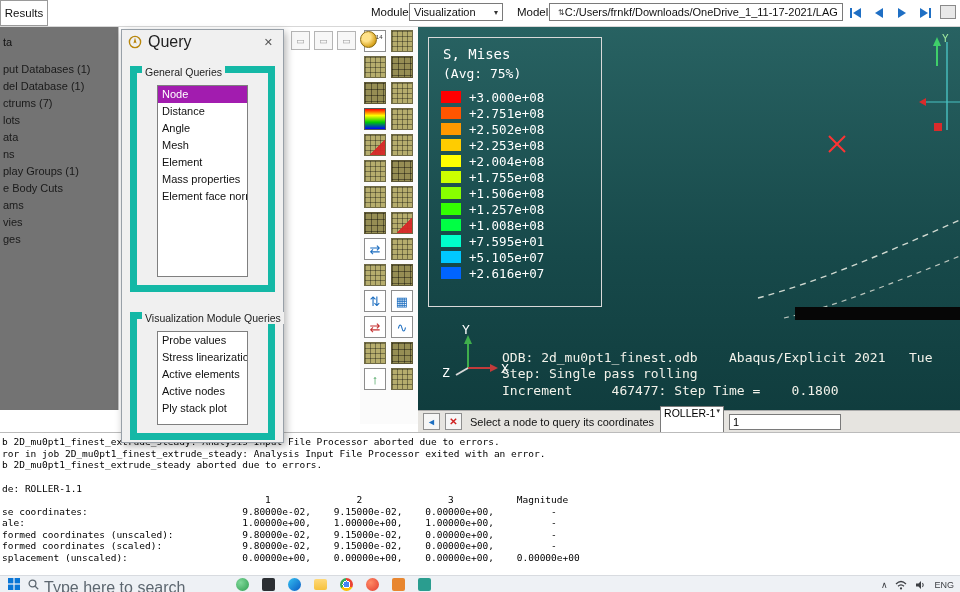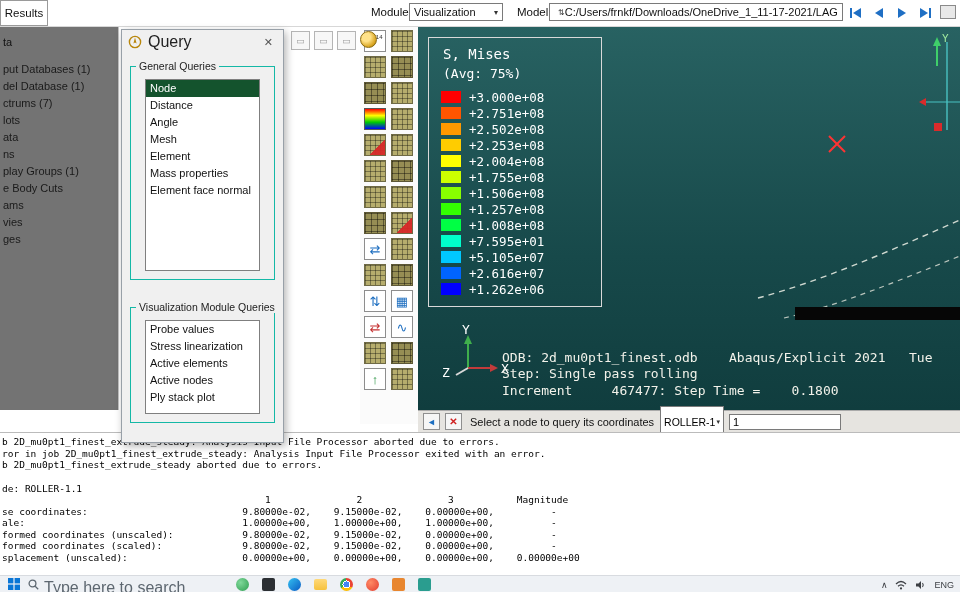--- a/index.html
+++ b/index.html
@@ -77,21 +77,21 @@
 
   
   .prompt{position:absolute;left:418px;top:410px;width:542px;height:22px;background:#e6e4e0;
     border-top:1px solid #aaa;display:flex;align-items:center;box-sizing:border-box;}
   .pr-btn{width:17px;height:17px;border:1px solid #8f8f8f;background:#f6f6f6;margin-left:5px;
     display:flex;align-items:center;justify-content:center;font-size:10px;cursor:pointer;padding:0;}
   .pr-back{color:#1d6ec0;font-size:9px;}
   .pr-x{color:#cf2020;font-weight:bold;}
   .pr-text{font-size:11px;color:#111;margin-left:8px;white-space:nowrap;}
   .pr-combo{margin-left:6px;width:64px;height:32px;border:1px solid #7a7a7a;background:#fff;
-    font-size:10.5px;display:flex;align-items:center;padding:0 3px;box-sizing:border-box;}
+    font-size:10.5px;display:flex;align-items:flex-start;padding:0 3px;box-sizing:border-box;}
   .pr-combo .arr{margin-left:auto;font-size:7px;color:#333;}
   .pr-input{margin-left:5px;width:112px;height:16px;border:1px solid #7a7a7a;background:#fff;
     font-size:11px;padding:0 3px;box-sizing:border-box;font-family:"Liberation Sans",sans-serif;}
 
   
   .console{position:absolute;left:0;top:432px;width:960px;height:143px;background:#fff;
     border-top:1px solid #bbb;font-family:"DejaVu Sans Mono",monospace;font-size:9.5px;
     color:#000;padding:3px 0 0 2px;box-sizing:border-box;}
   .cline{white-space:pre;line-height:11.5px;}
   .cgap{height:12px;}
@@ -104,29 +104,29 @@
   .tb-search-text{position:absolute;left:44px;top:3px;font-size:16px;color:#5d6770;white-space:nowrap;}
   .tray{position:absolute;right:6px;top:1px;display:flex;align-items:center;gap:8px;height:15px;}
   .tray .t-item{font-size:9px;color:#3c3f44;cursor:pointer;}
 
   
   .dialog{position:absolute;left:121px;top:29px;width:163px;height:414px;background:#f0f0f0;
     border:1px solid #98a0a8;box-shadow:2px 3px 8px rgba(0,0,0,.3);z-index:20;box-sizing:border-box;}
   .dlg-title{height:24px;display:flex;align-items:center;padding:0 6px;}
   .dlg-title .cap{font-size:16px;color:#222;margin-left:6px;flex:1;}
   .dlg-close{font-size:11px;color:#555;cursor:pointer;padding:2px 4px;}
-  .group{border:1px solid #14b8a6;margin:12px 8px 0;padding:12px 14px 8px;position:relative;}
+  .group{border:7px solid #14b8a6;margin:12px 8px 0;padding:12px 20px 8px;position:relative;}
   .group-label{position:absolute;top:-7px;left:5px;background:#f0f0f0;font-size:10.5px;
     color:#222;padding:0 3px;white-space:nowrap;}
   .qlist{border:1px solid #7f7f7f;background:#fff;overflow:hidden;}
   .qlist-general{height:190px;}
   .qlist-viz{height:92px;}
   .qitem{height:17px;line-height:17px;font-size:11px;color:#111;padding-left:4px;cursor:pointer;
     white-space:nowrap;}
-  .qitem.selected{background:#14532d;color:#fff;}
+  .qitem.selected{background:#a21caf;color:#fff;}
 </style>
 </head>
 <body>
 
 <div class="app">
 
   <div class="topbar">
     <div class="results-tab">Results</div>
     <div class="tb-label" style="left:371px">Module:</div>
     <div class="combo" style="left:409px;width:94px">
@@ -293,24 +293,20 @@
             <span class="llab">+7.595e+01</span>
           </div>
         <div class="lrow">
             <span class="lsw" style="background: rgb(0, 200, 255);"></span>
             <span class="llab">+5.105e+07</span>
           </div>
         <div class="lrow">
             <span class="lsw" style="background: rgb(0, 100, 255);"></span>
             <span class="llab">+2.616e+07</span>
           </div>
-        <div class="lrow">
-            <span class="lsw" style="background: rgb(0, 0, 255);"></span>
-            <span class="llab">+1.262e+06</span>
-          </div>
       </div>
     </div>
 
     <svg class="vp-svg" width="542" height="384" viewBox="0 0 542 384">
 
       <path d="M340,272 C400,256 470,226 542,194" fill="none" stroke="#cfd8d0" stroke-width="1.4" stroke-dasharray="6,5"></path>
       <path d="M366,292 C420,280 482,254 542,230" fill="none" stroke="#b9c4bc" stroke-width="1.2" stroke-dasharray="5,5"></path>
 
       <rect x="377" y="281" width="165" height="13" fill="#060606"></rect>
 
@@ -424,21 +420,21 @@
         <div class="qitem selected">Node</div>
         <div class="qitem">Distance</div>
         <div class="qitem">Angle</div>
         <div class="qitem">Mesh</div>
         <div class="qitem">Element</div>
         <div class="qitem">Mass properties</div>
         <div class="qitem">Element face normal</div>
       </div>
     </div>
 
-    <div class="group" style="margin-top:27px">
+    <div class="group" style="margin-top:20px">
       <div class="group-label">Visualization Module Queries</div>
       <div class="qlist qlist-viz">
         <div class="qitem">Probe values</div>
         <div class="qitem">Stress linearization</div>
         <div class="qitem">Active elements</div>
         <div class="qitem">Active nodes</div>
         <div class="qitem">Ply stack plot</div>
       </div>
     </div>
   </div>

